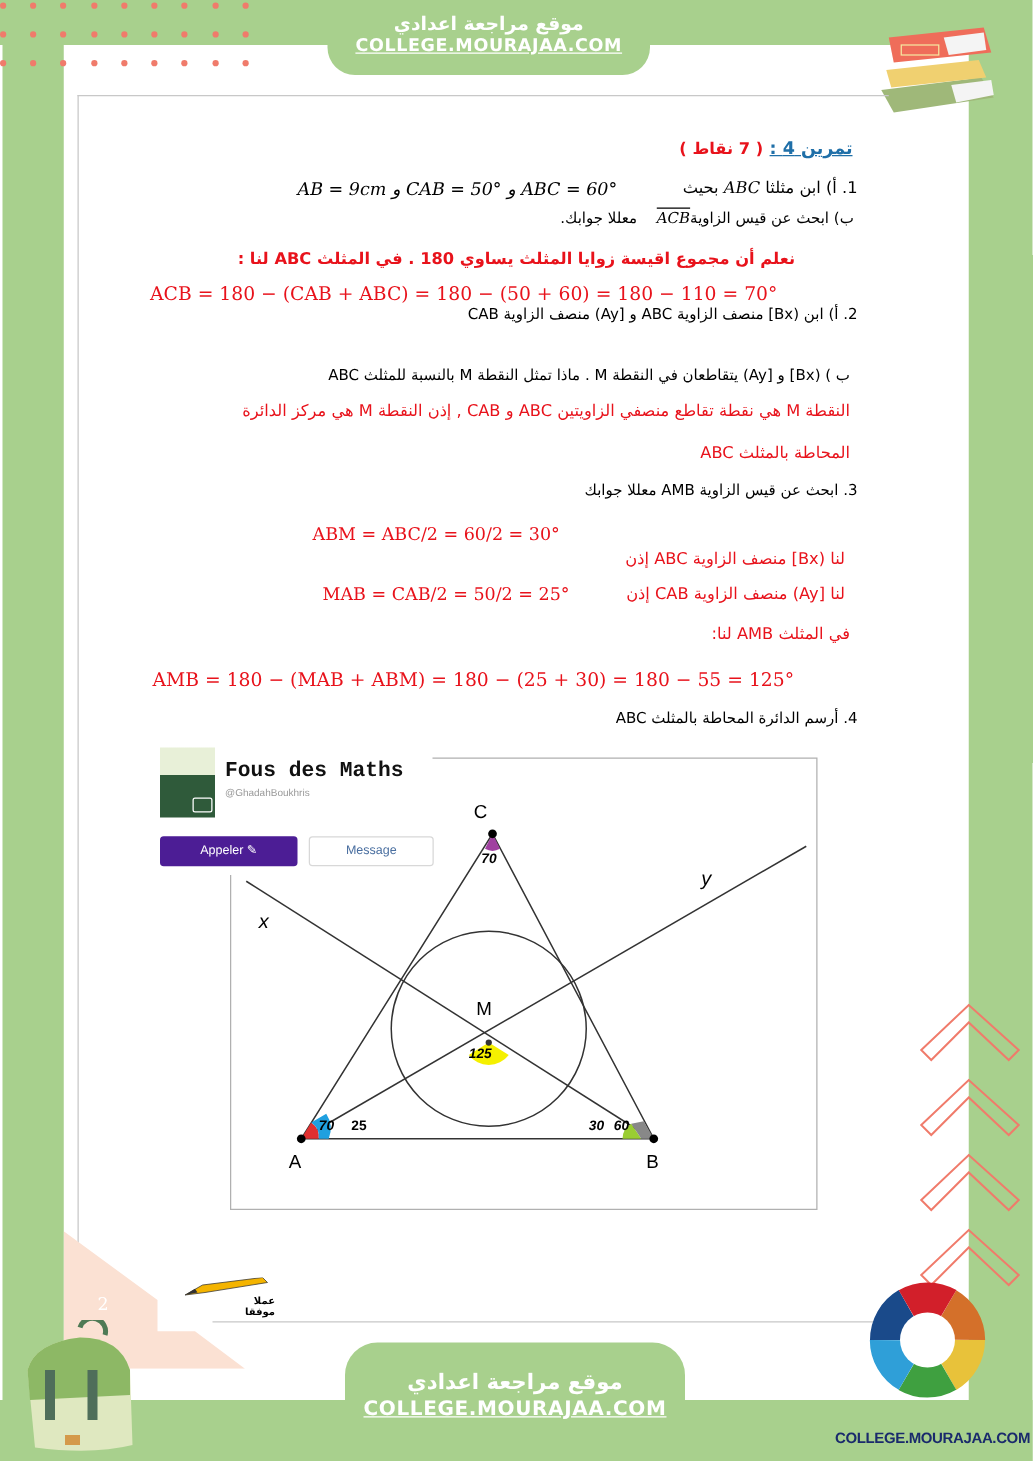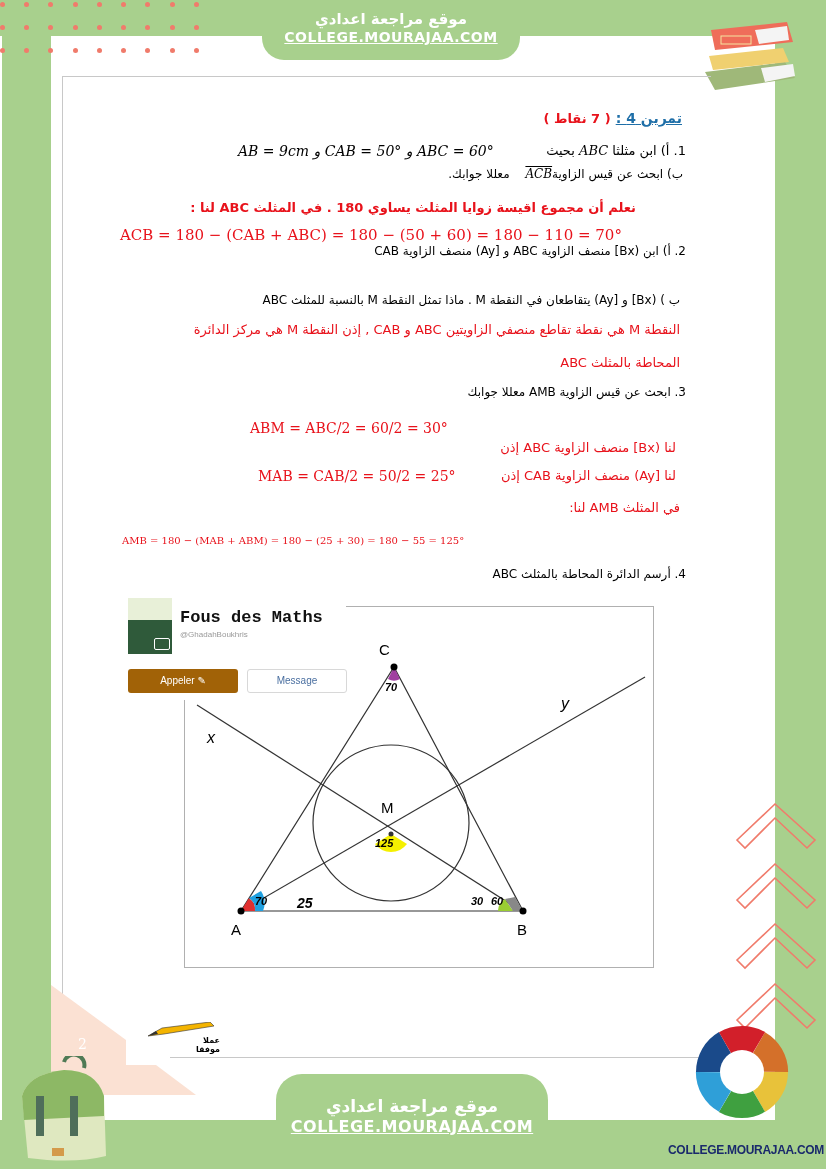--- a/index.html
+++ b/index.html
@@ -11,21 +11,21 @@
   .banner .en{text-decoration:underline;letter-spacing:0.5px;}
   .frame{position:absolute;left:62px;top:76px;width:648px;height:980px;border-left:1px solid #c8c8c8;border-top:1px solid #c8c8c8;}
   .frame-bottom{position:absolute;left:170px;top:1057px;width:540px;height:1px;background:#c8c8c8;}
   .red{color:#e8121b;}
   .math{font-family:"DejaVu Serif",serif;font-style:italic;direction:ltr;unicode-bidi:embed;}
   .title{color:#1f6fa8;text-decoration:underline;font-weight:bold;font-size:14px;}
   .pts{color:#e8121b;font-weight:bold;}
   .eq{font-family:"DejaVu Serif",serif;font-size:14px;color:#e8121b;direction:ltr;white-space:nowrap;position:absolute;}
   .figure{position:absolute;left:184px;top:606px;width:468px;height:360px;border:1px solid #b0b0b0;background:#fff;}
   .fb{position:absolute;left:122px;top:596px;width:224px;height:104px;background:#fff;}
-  .btn-call{position:absolute;left:6px;top:73px;width:110px;height:24px;background:#a16207;border-radius:3px;color:#fff;font-family:"Liberation Sans",sans-serif;font-size:10px;text-align:center;line-height:24px;}
+  .btn-call{position:absolute;left:6px;top:73px;width:110px;height:24px;background:#4c1d95;border-radius:3px;color:#fff;font-family:"Liberation Sans",sans-serif;font-size:10px;text-align:center;line-height:24px;}
   .btn-msg{position:absolute;left:125px;top:73px;width:98px;height:22px;border:1px solid #d8d8d8;border-radius:3px;color:#4a6fa0;font-family:"Liberation Sans",sans-serif;font-size:10px;text-align:center;line-height:22px;}
   .page-num{position:absolute;left:78px;top:1036px;color:#fff;font-family:"DejaVu Serif",serif;font-size:14px;}
   .footer-site{position:absolute;left:668px;top:1143px;font-family:"Liberation Sans",sans-serif;font-weight:bold;font-size:12px;color:#1a2a6c;letter-spacing:-0.3px;}
 </style>
 </head>
 <body>
 
 <div class="green" style="left:0;top:0;width:826px;height:36px;"></div>
 <div class="green" style="left:2px;top:36px;width:49px;height:1133px;"></div>
 <div class="green" style="left:775px;top:36px;width:51px;height:1133px;"></div>
@@ -106,21 +106,21 @@
 
 <div style="position:absolute;right:140px;top:385px;font-size:12px;direction:rtl;white-space:nowrap;">3.  ابحث عن قيس الزاوية AMB معللا جوابك</div>
 
 <div class="red" style="position:absolute;right:150px;top:420px;font-size:13px;direction:rtl;white-space:nowrap;margin-top:20px;">لنا (Bx] منصف الزاوية ABC إذن</div>
 <div class="eq" style="left:250px;top:420px;">ABM = ABC/2 = 60/2 = 30°</div>
 
 <div class="red" style="position:absolute;right:150px;top:468px;font-size:13px;direction:rtl;white-space:nowrap;">لنا [Ay) منصف الزاوية CAB إذن</div>
 <div class="eq" style="left:258px;top:468px;">MAB = CAB/2 = 50/2 = 25°</div>
 
 <div class="red" style="position:absolute;right:146px;top:500px;font-size:13px;direction:rtl;white-space:nowrap;">في المثلث AMB لنا:</div>
-<div class="eq" style="left:122px;top:535px;font-size:10px;">AMB = 180 − (MAB + ABM) = 180 − (25 + 30) = 180 − 55 =   125°</div>
+<div class="eq" style="left:122px;top:535px;font-size:15px;">AMB = 180 − (MAB + ABM) = 180 − (25 + 30) = 180 − 55 =   125°</div>
 
 <div style="position:absolute;right:140px;top:567px;font-size:12px;direction:rtl;white-space:nowrap;">4. أرسم الدائرة المحاطة بالمثلث ABC</div>
 
 <div class="figure">
   <svg width="468" height="360" viewBox="0 0 468 360">
 
     <line x1="12" y1="98" x2="330" y2="300" stroke="#333" stroke-width="1.2"></line>
     <line x1="58" y1="303" x2="460" y2="70" stroke="#333" stroke-width="1.2"></line>
 
     <polygon points="56,304 338,304 209,60" fill="none" stroke="#333" stroke-width="1.2"></polygon>
@@ -141,21 +141,21 @@
   </svg>
   <div style="position:absolute;left:194px;top:34px;font-family:'Liberation Sans',sans-serif;font-size:15px;">C</div>
   <div style="position:absolute;left:196px;top:192px;font-family:'Liberation Sans',sans-serif;font-size:15px;">M</div>
   <div style="position:absolute;left:46px;top:314px;font-family:'Liberation Sans',sans-serif;font-size:15px;">A</div>
   <div style="position:absolute;left:332px;top:314px;font-family:'Liberation Sans',sans-serif;font-size:15px;">B</div>
   <div style="position:absolute;left:22px;top:122px;font-family:'Liberation Sans',sans-serif;font-style:italic;font-size:16px;">x</div>
   <div style="position:absolute;left:376px;top:88px;font-family:'Liberation Sans',sans-serif;font-style:italic;font-size:16px;">y</div>
   <div style="position:absolute;left:200px;top:74px;font-family:'Liberation Sans',sans-serif;font-style:italic;font-weight:bold;font-size:11px;">70</div>
   <div style="position:absolute;left:190px;top:230px;font-family:'Liberation Sans',sans-serif;font-style:italic;font-weight:bold;font-size:11px;">125</div>
   <div style="position:absolute;left:70px;top:288px;font-family:'Liberation Sans',sans-serif;font-style:italic;font-weight:bold;font-size:11px;">70</div>
-  <div style="position:absolute;left:112px;top:288px;font-family:'Liberation Sans',sans-serif;font-style:italic;font-weight:bold;font-size:14px;">25</div>
+  <div style="position:absolute;left:96px;top:288px;font-family:'Liberation Sans',sans-serif;font-weight:bold;font-size:11px;">25</div>
   <div style="position:absolute;left:286px;top:288px;font-family:'Liberation Sans',sans-serif;font-style:italic;font-weight:bold;font-size:11px;">30</div>
   <div style="position:absolute;left:306px;top:288px;font-family:'Liberation Sans',sans-serif;font-style:italic;font-weight:bold;font-size:11px;">60</div>
 </div>
 
 <div class="fb">
   <div style="position:absolute;left:6px;top:2px;width:44px;height:56px;background:linear-gradient(#e8f0d8 0 40%,#2f5a3a 40% 100%);">
     <span style="position:absolute;right:2px;bottom:4px;width:14px;height:10px;border:1.5px solid #fff;border-radius:2px;"></span>
   </div>
   <div style="position:absolute;left:58px;top:12px;font-family:Liberation Mono, monospace;font-weight:bold;font-size:17px;color:#111;">Fous des Maths</div>
   <div style="position:absolute;left:58px;top:34px;font-family:'Liberation Sans',sans-serif;font-size:8px;color:#999;">@GhadahBoukhris</div>

